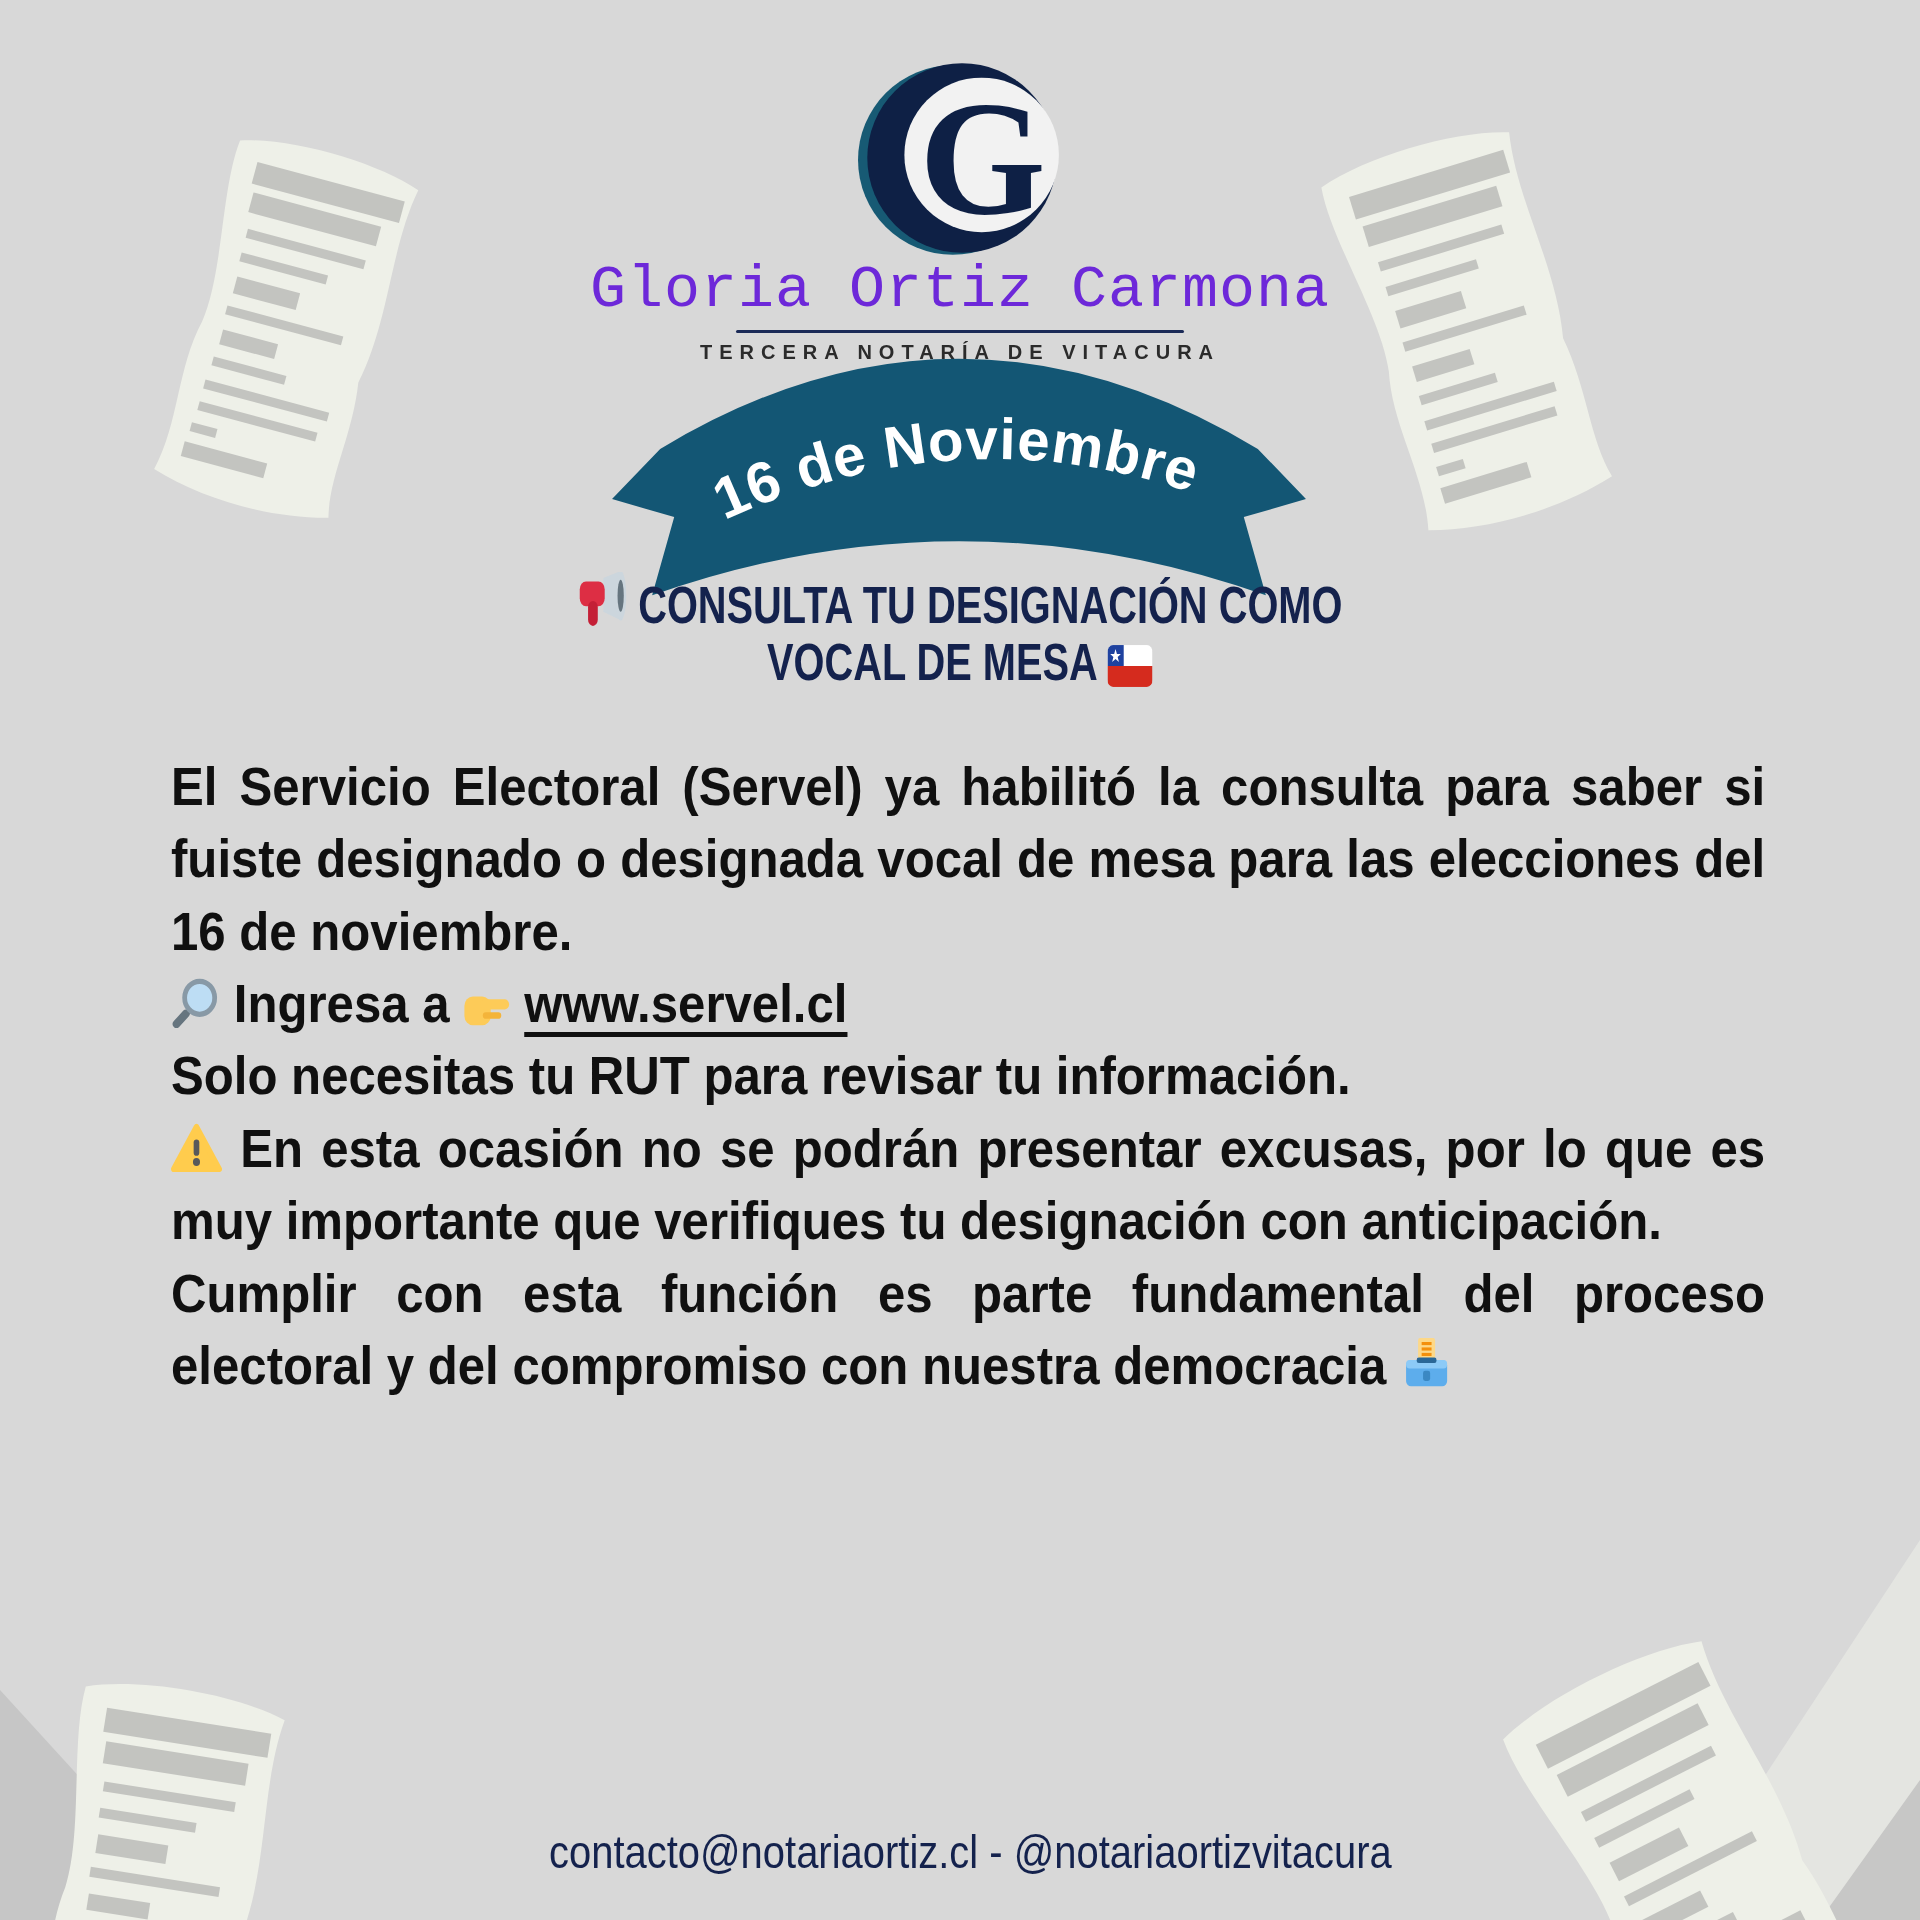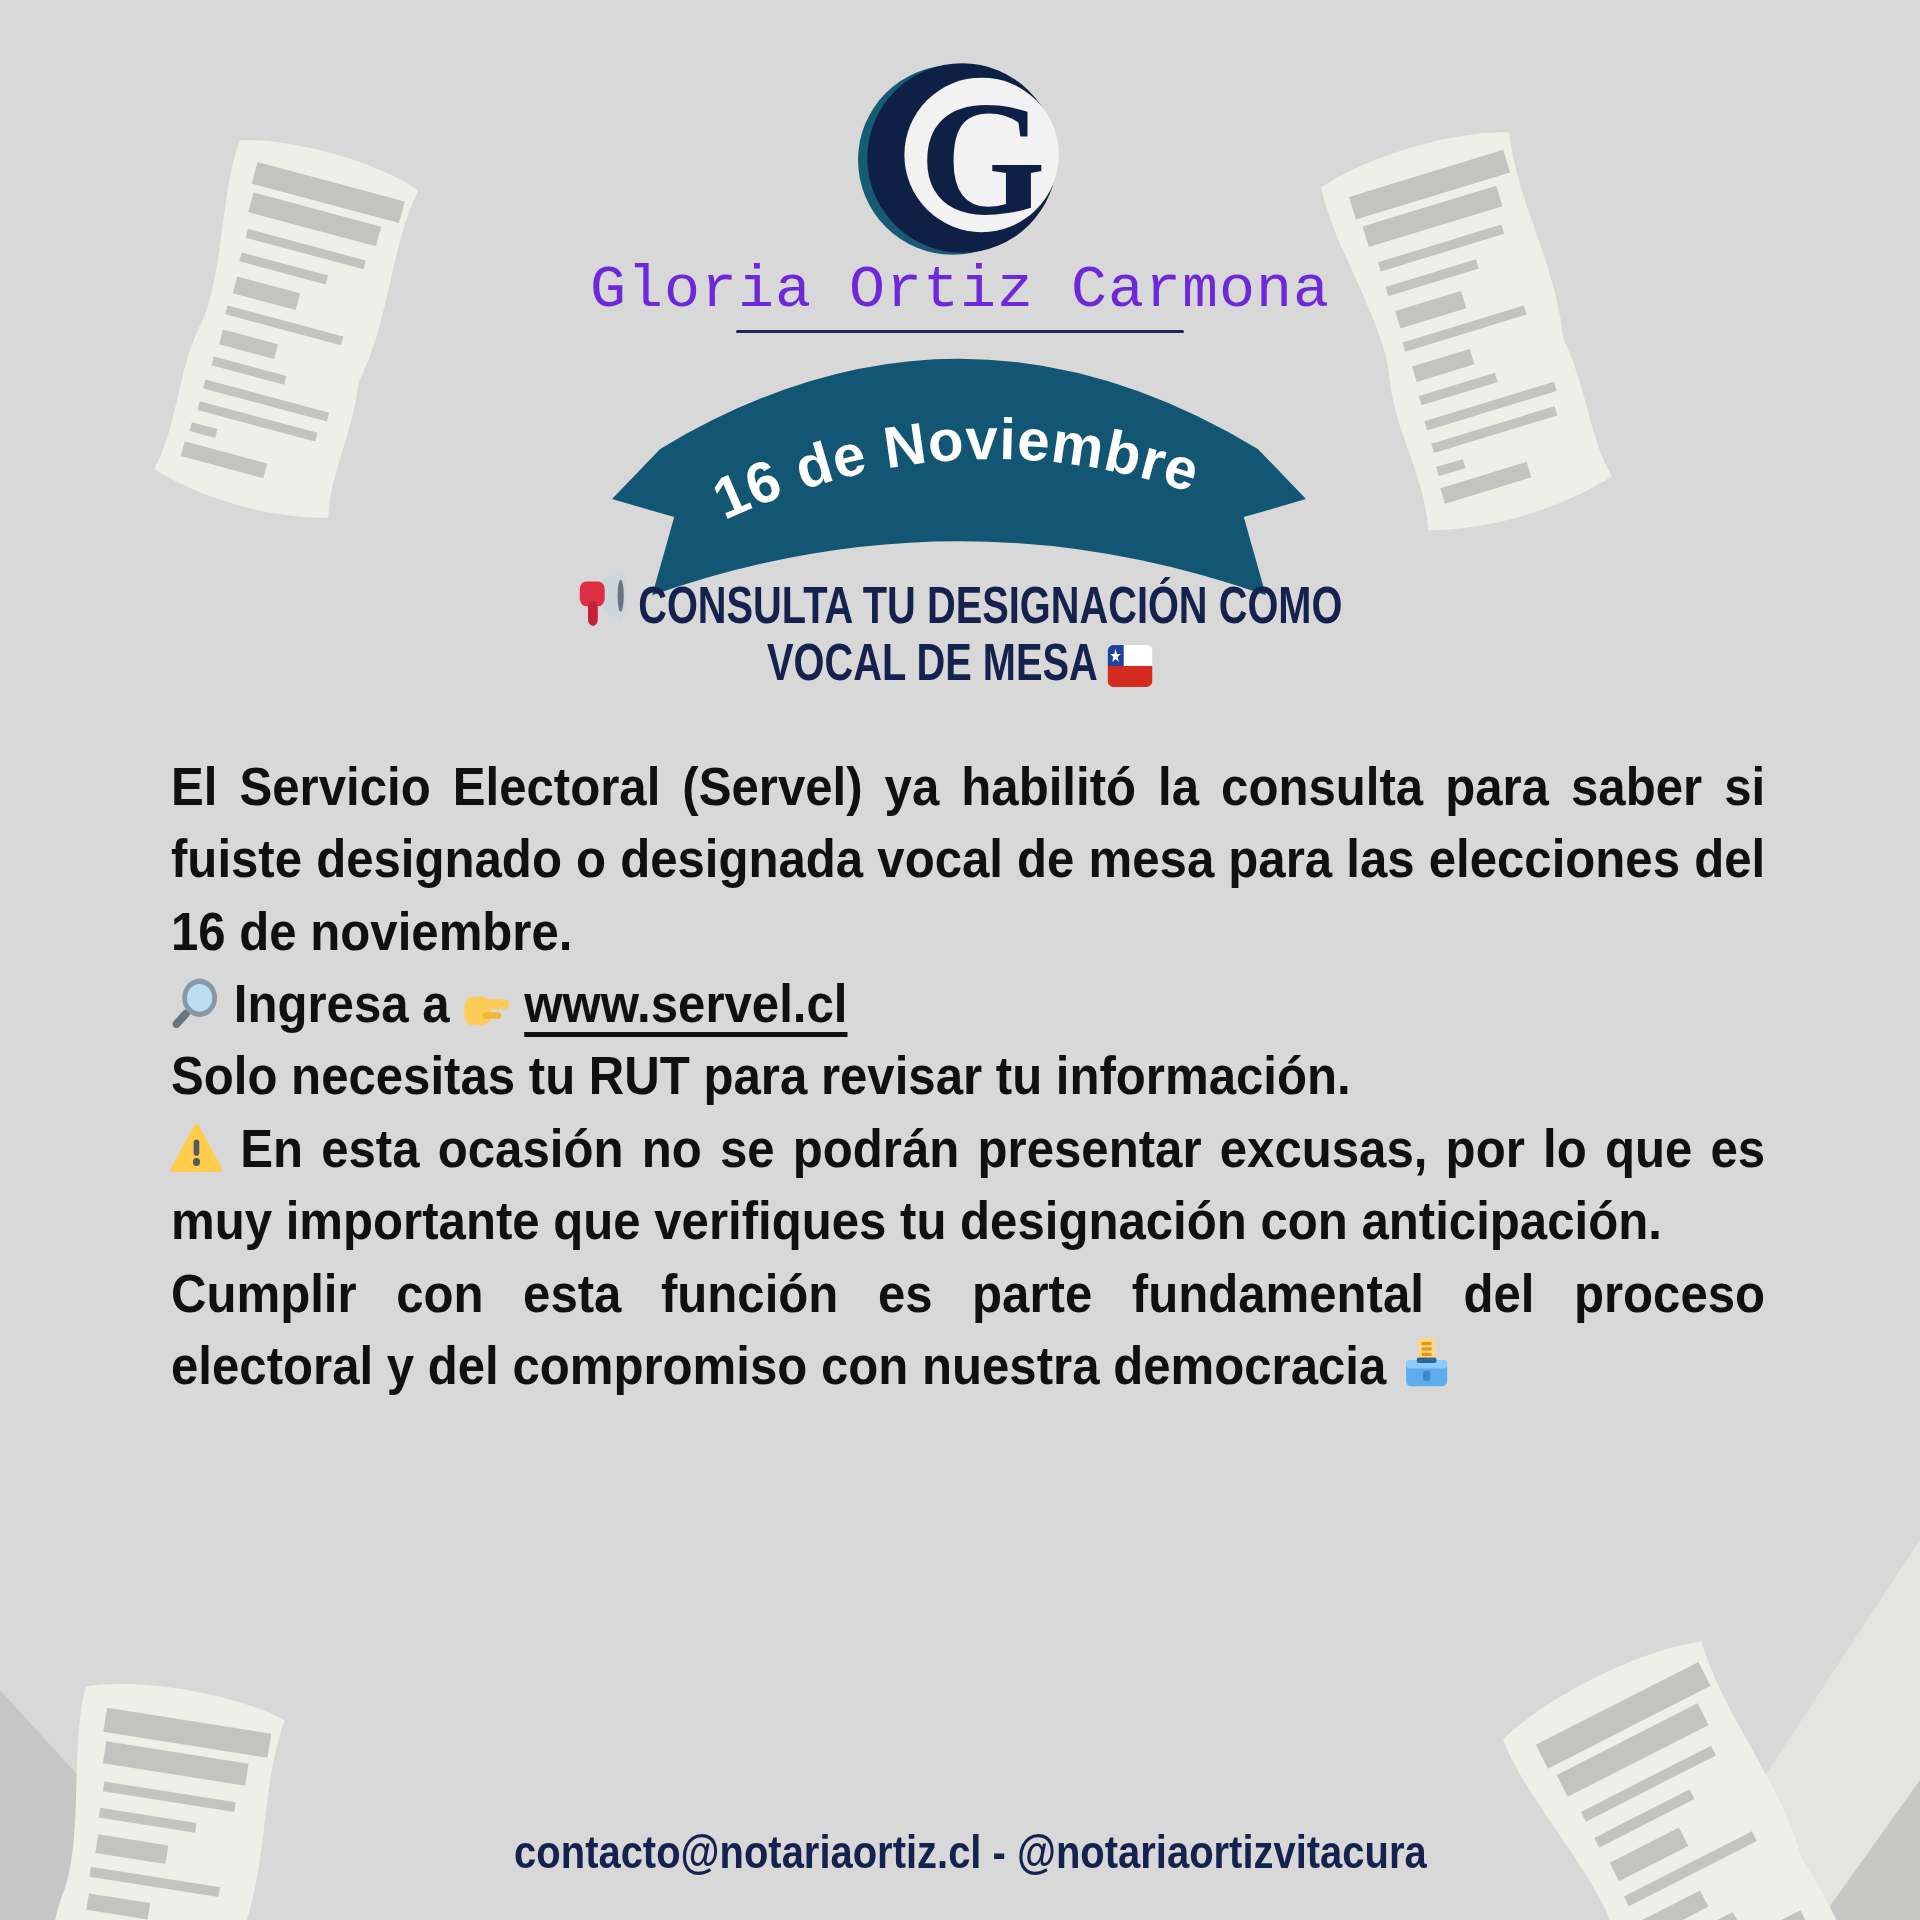--- a/index.html
+++ b/index.html
@@ -37,21 +37,21 @@
           font-size:54px; font-weight:bold; color:#101010;margin-left:16px; }
   .squeeze-j { width:109.9%; transform:scaleX(0.91); transform-origin:left top; }
   .copy p { margin:0; line-height:1.34; }
   .just { text-align:justify; text-justify:inter-word; }
   .link-block { margin-top:56px; text-align:left; }
   .warn-p { margin-top:70px; }
   .close-p { margin-top:74px; }
   .url { text-decoration:underline; text-decoration-thickness:5px; text-underline-offset:10px; }
   
   .footer { position:absolute; z-index:2; left:0; right:0; top:1824px; text-align:center;
-            color:#14224d; font-weight:700; font-size:47px; white-space:nowrap;margin-left:21px; }
+            color:#14224d; font-weight:400; font-size:47px; white-space:nowrap;margin-left:21px; }
   .squeeze-f { width:118%; margin-left:-9%; transform:scaleX(0.85); transform-origin:center top; }
   
   .emo { display:inline-block; vertical-align:-0.14em; }
 </style>
 </head>
 <body>
 
 <div class="canvas">
 
   <svg width="0" height="0" style="position:absolute" aria-hidden="true">
@@ -107,20 +107,21 @@
 
   <div class="brand">
     <svg class="logo-svg" viewBox="0 0 200 200">
       <circle cx="93" cy="101" r="92" fill="#175a74"></circle>
       <circle cx="102" cy="99" r="92" fill="#0e2045"></circle>
       <circle cx="121" cy="96" r="75" fill="#f2f2f2"></circle>
       <text x="122" y="152" text-anchor="middle" font-family="Liberation Serif, serif" font-size="158" font-weight="bold" fill="#0e2045">G</text>
     </svg>
     <div class="brand-name">Gloria Ortiz Carmona</div>
     <div class="brand-underline"></div>
+    <div class="brand-sub">TERCERA NOTARÍA DE VITACURA</div>
   </div>
 
   <div class="ribbon">
     <svg viewBox="0 0 720 260">
       <path d="M62,102 Q360,-78 658,102 L706,152 L644,170 L666,248 Q360,140 54,248 L76,170 L14,152 Z" fill="#135674"></path>
       <path id="arcTextPath" d="M112,180 Q360,60 610,152" fill="none"></path>
       <text class="ribbon-text">
         <textPath href="#arcTextPath" startOffset="3%">16 de Noviembre</textPath>
       </text>
     </svg>

